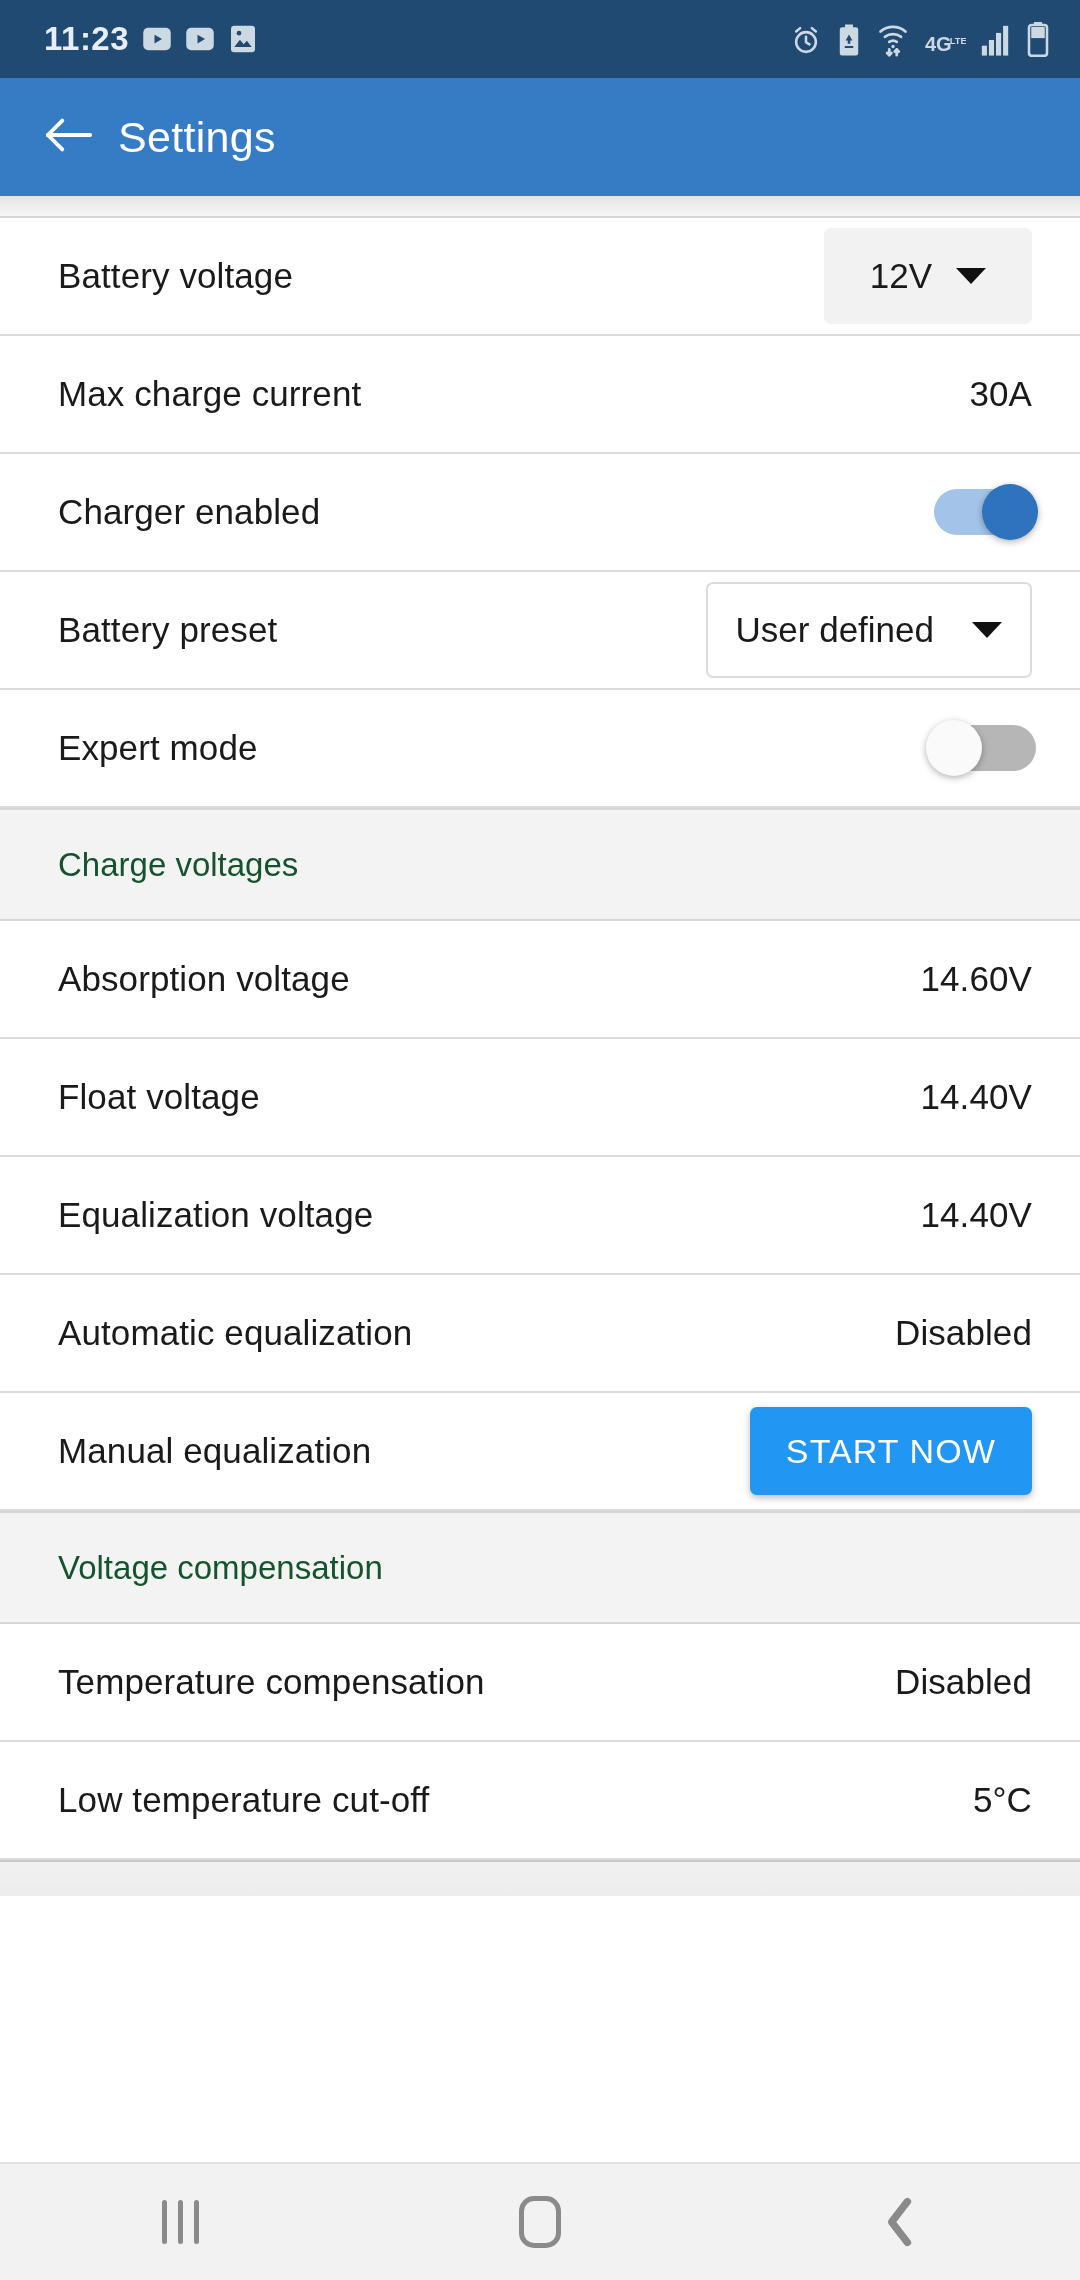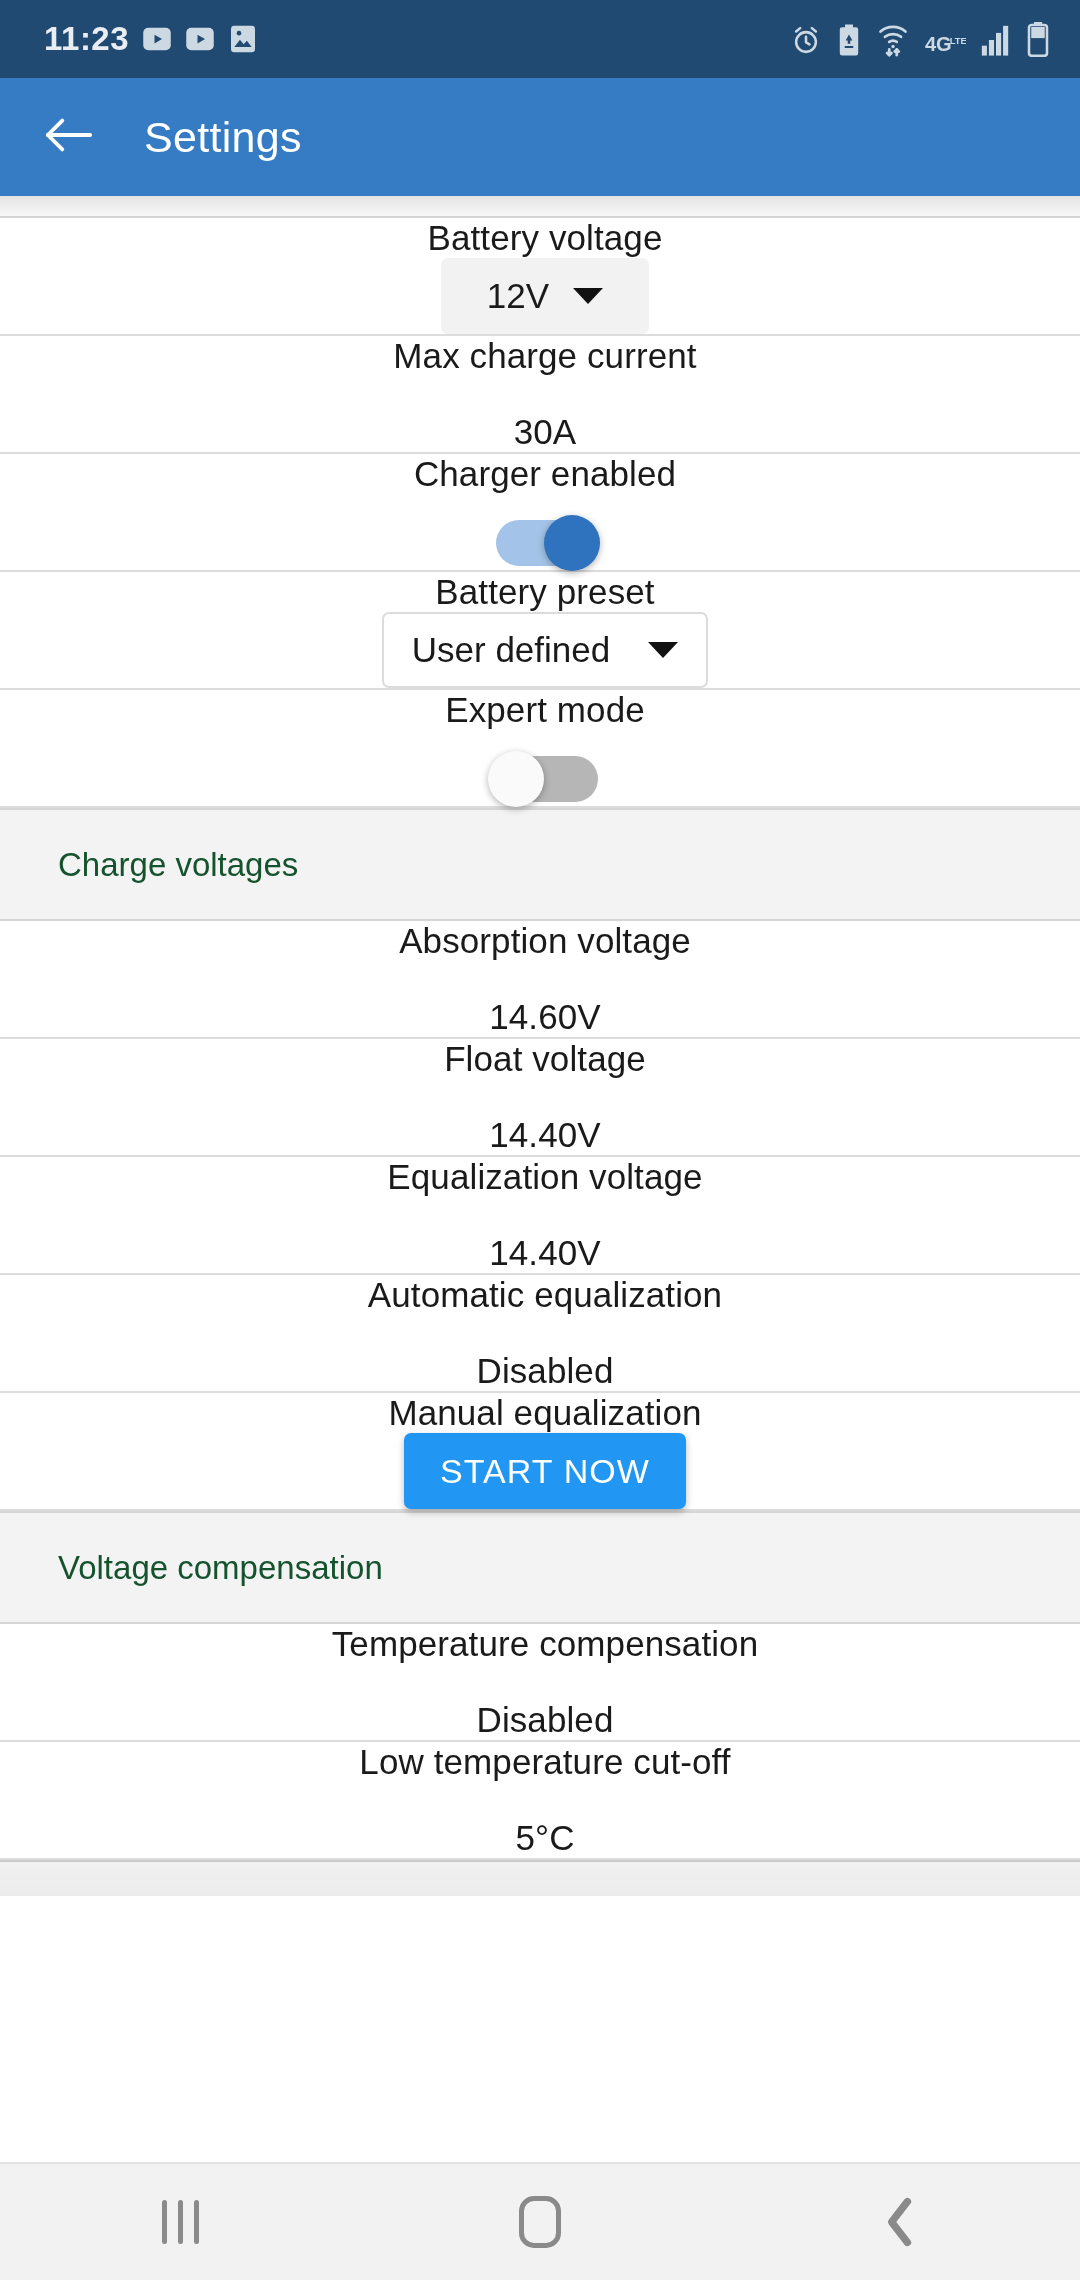--- a/index.html
+++ b/index.html
@@ -20,42 +20,42 @@
   }
   .sb-left { display:flex; align-items:center; gap:13px; }
   .sb-time { font-size:33px; font-weight:700; color:#e8eef4; letter-spacing:.5px; }
   .sb-right { display:flex; align-items:flex-end; gap:14px; }
   .sb-ico { display:block; }
   .sb-ico svg { display:block; }
 
   
   .appbar {
     height:118px; flex:0 0 118px; background:#357cc4;
-    display:flex; align-items:center; padding-left:42px; gap:48px;
+    display:flex; align-items:center; padding-left:42px; gap:22px;
   }
   .back-btn { width:54px; height:54px; display:flex; align-items:center; justify-content:center; cursor:pointer; }
   .appbar-title { color:#ffffff; font-size:43px; font-weight:400; letter-spacing:.3px; }
 
   
   .content { flex:1 1 auto; background:#ffffff; position:relative; overflow:hidden; }
 
   .sec-partial-top {
     height:22px; width:100%;
     background:linear-gradient(to bottom,#e3e3e3 0%,#efefef 55%,#f7f7f7 100%);
     border-bottom:2px solid #d4d4d4;
   }
   .sec-partial-bottom {
     height:36px; width:100%;
     background:linear-gradient(to bottom,#f1f1f1 0%,#ececec 100%);
     border-top:2px solid #c9c9c9;
   }
 
   .row {
     height:118px; display:flex; align-items:center; justify-content:space-between;
-    padding:0 48px 0 58px; border-bottom:2px solid #dcdcdc; background:#ffffff;flex-direction:column;
+    padding:0 48px 0 58px; border-bottom:2px solid #dcdcdc; background:#ffffff;
   }
   .row:last-child { border-bottom:none; }
   .row-label { font-size:35px; color:#1a1a1a; font-weight:400; letter-spacing:.1px; }
   .row-value { font-size:35px; color:#1a1a1a; font-weight:400; letter-spacing:.1px; }
 
   .sec-header {
     height:113px; display:flex; align-items:center;
     padding:0 58px; background:#f3f3f3;
     border-top:2px solid #d6d6d6; border-bottom:2px solid #d6d6d6;
   }

